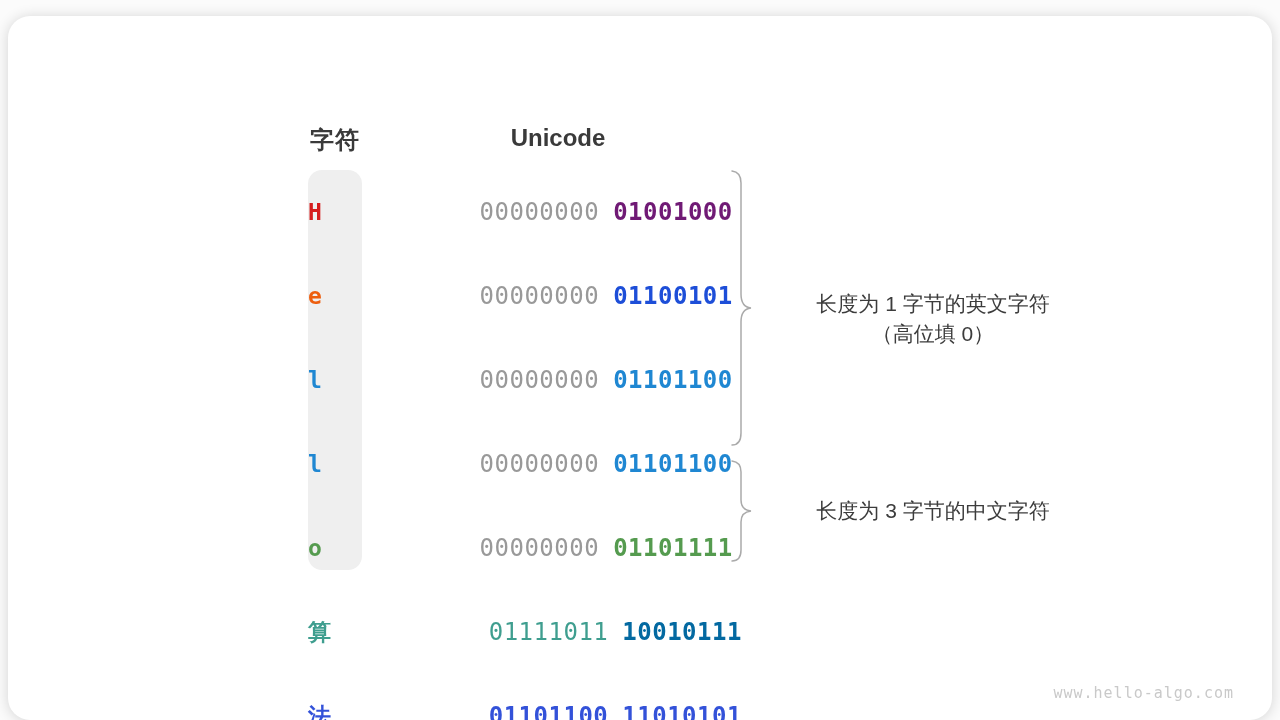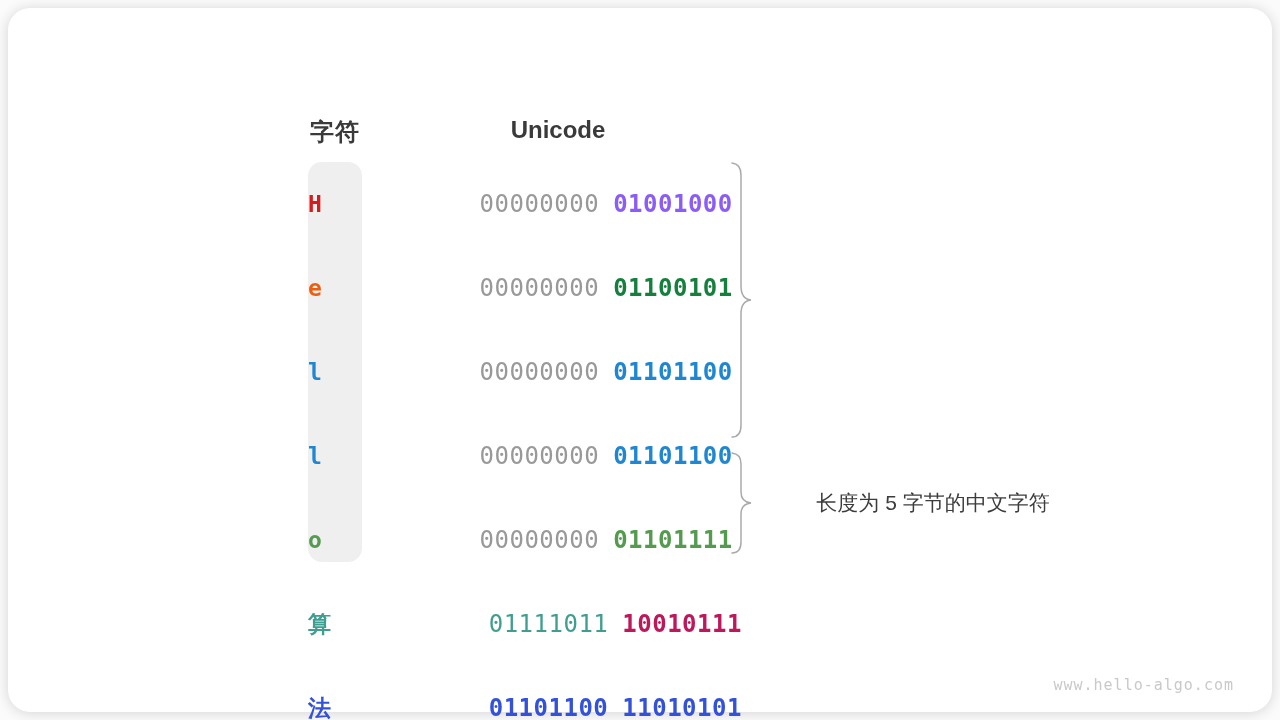--- a/index.html
+++ b/index.html
@@ -1,18 +1,18 @@
 <!DOCTYPE html>
 <html><head>
 <meta charset="utf-8">
 <style>
   * { margin:0; padding:0; box-sizing:border-box; }
   html,body { width:1280px; height:720px; background:#fbfbfb; overflow:hidden;
               font-family:"Liberation Sans","DejaVu Sans",sans-serif; }
-  .card { position:absolute; left:8px; top:8px; width:1264px; height:704px;
+  .card { position:absolute; left:8px; top:16px; width:1264px; height:704px;
           background:#ffffff; border-radius:22px;
           box-shadow:0 1px 14px rgba(0,0,0,0.16);padding-left:25px; }
   .hdr { position:absolute; top:108px; font-size:24px; font-weight:700; color:#3a3a3a; }
   .hdr-char { left:300px; width:54px; text-align:center; letter-spacing:1px; }
   .hdr-unicode { left:422px; width:256px; text-align:center;
                  font-family:Liberation Sans, sans-serif; }
   .strip { position:absolute; left:300px; top:154px; width:54px; height:400px;
            background:#efefef; border-radius:14px; }
   .rows { position:absolute; left:300px; top:154px; width:420px; height:400px;
           display:flex; flex-direction:column; }
@@ -38,28 +38,28 @@
 
   <div class="hdr hdr-char">字符</div>
   <div class="hdr hdr-unicode">Unicode</div>
 
   <div class="strip"></div>
 
   <div class="rows">
   <div class="row">
     <div class="char-cell" style="color: rgb(214, 28, 28);">H</div>
     <div class="bin">
-      <span style="color: rgb(153, 153, 153); font-weight: 400;">00000000</span><span class="byte2" style="color: #8b5cf6;">01001000</span>
+      <span style="color: rgb(153, 153, 153); font-weight: 400;">00000000</span><span class="byte2" style="color: #701a75;">01001000</span>
     </div>
   </div>
 
   <div class="row">
     <div class="char-cell" style="color: rgb(237, 94, 14);">e</div>
     <div class="bin">
-      <span style="color: rgb(153, 153, 153); font-weight: 400;">00000000</span><span class="byte2" style="color: #15803d;">01100101</span>
+      <span style="color: rgb(153, 153, 153); font-weight: 400;">00000000</span><span class="byte2" style="color: #1d4ed8;">01100101</span>
     </div>
   </div>
 
   <div class="row">
     <div class="char-cell" style="color: rgb(31, 135, 210);">l</div>
     <div class="bin">
       <span style="color: rgb(153, 153, 153); font-weight: 400;">00000000</span><span class="byte2" style="color: rgb(31, 135, 210);">01101100</span>
     </div>
   </div>
 
@@ -73,39 +73,43 @@
   <div class="row">
     <div class="char-cell" style="color: rgb(85, 155, 79);">o</div>
     <div class="bin">
       <span style="color: rgb(153, 153, 153); font-weight: 400;">00000000</span><span class="byte2" style="color: rgb(85, 155, 79);">01101111</span>
     </div>
   </div>
 
   <div class="row">
     <div class="char-cell" style="color: rgb(63, 158, 143);">算</div>
     <div class="bin">
-      <span style="color: rgb(63, 158, 143); font-weight: 400;">01111011</span><span class="byte2" style="color: #be185d;">10010111</span>
+      <span style="color: rgb(63, 158, 143); font-weight: 400;">01111011</span><span class="byte2" style="color: #0369a1;">10010111</span>
     </div>
   </div>
 
   <div class="row">
     <div class="char-cell" style="color: rgb(51, 82, 217);">法</div>
     <div class="bin">
       <span style="color: rgb(51, 82, 217); font-weight: 700;">01101100</span><span class="byte2" style="color: rgb(51, 82, 217);">11010101</span>
     </div>
   </div>
 </div>
 
   <svg class="brace" style="left:720px; top:153px;" width="26" height="278" viewBox="0 0 26 278">
     <path d="M4,2 Q13,3 13,14 L13,125 Q13,138 23,139 Q13,140 13,153 L13,264 Q13,276 4,276" fill="none" stroke-width="1.5" stroke-linecap="round" stroke="#aaaaaa"></path>
   </svg>
 
   <svg class="brace" style="left:720px; top:443px;" width="26" height="104" viewBox="0 0 26 104">
     <path d="M4,2 Q13,3 13,13 L13,41 Q13,51 23,52 Q13,53 13,63 L13,91 Q13,102 4,102" fill="none" stroke-width="1.5" stroke-linecap="round" stroke="#aaaaaa"></path>
   </svg>
 
+  <div class="annot annot-1">
+    <div>长度为 1 字节的英文字符</div>
+    <div>（高位填 0）</div>
+  </div>
 
   <div class="annot annot-2">
-    <div>长度为 5 字节的中文字符</div>
+    <div>长度为 3 字节的中文字符</div>
   </div>
 
   <div class="watermark">www.hello-algo.com</div>
 </div>
 
 </body></html>

